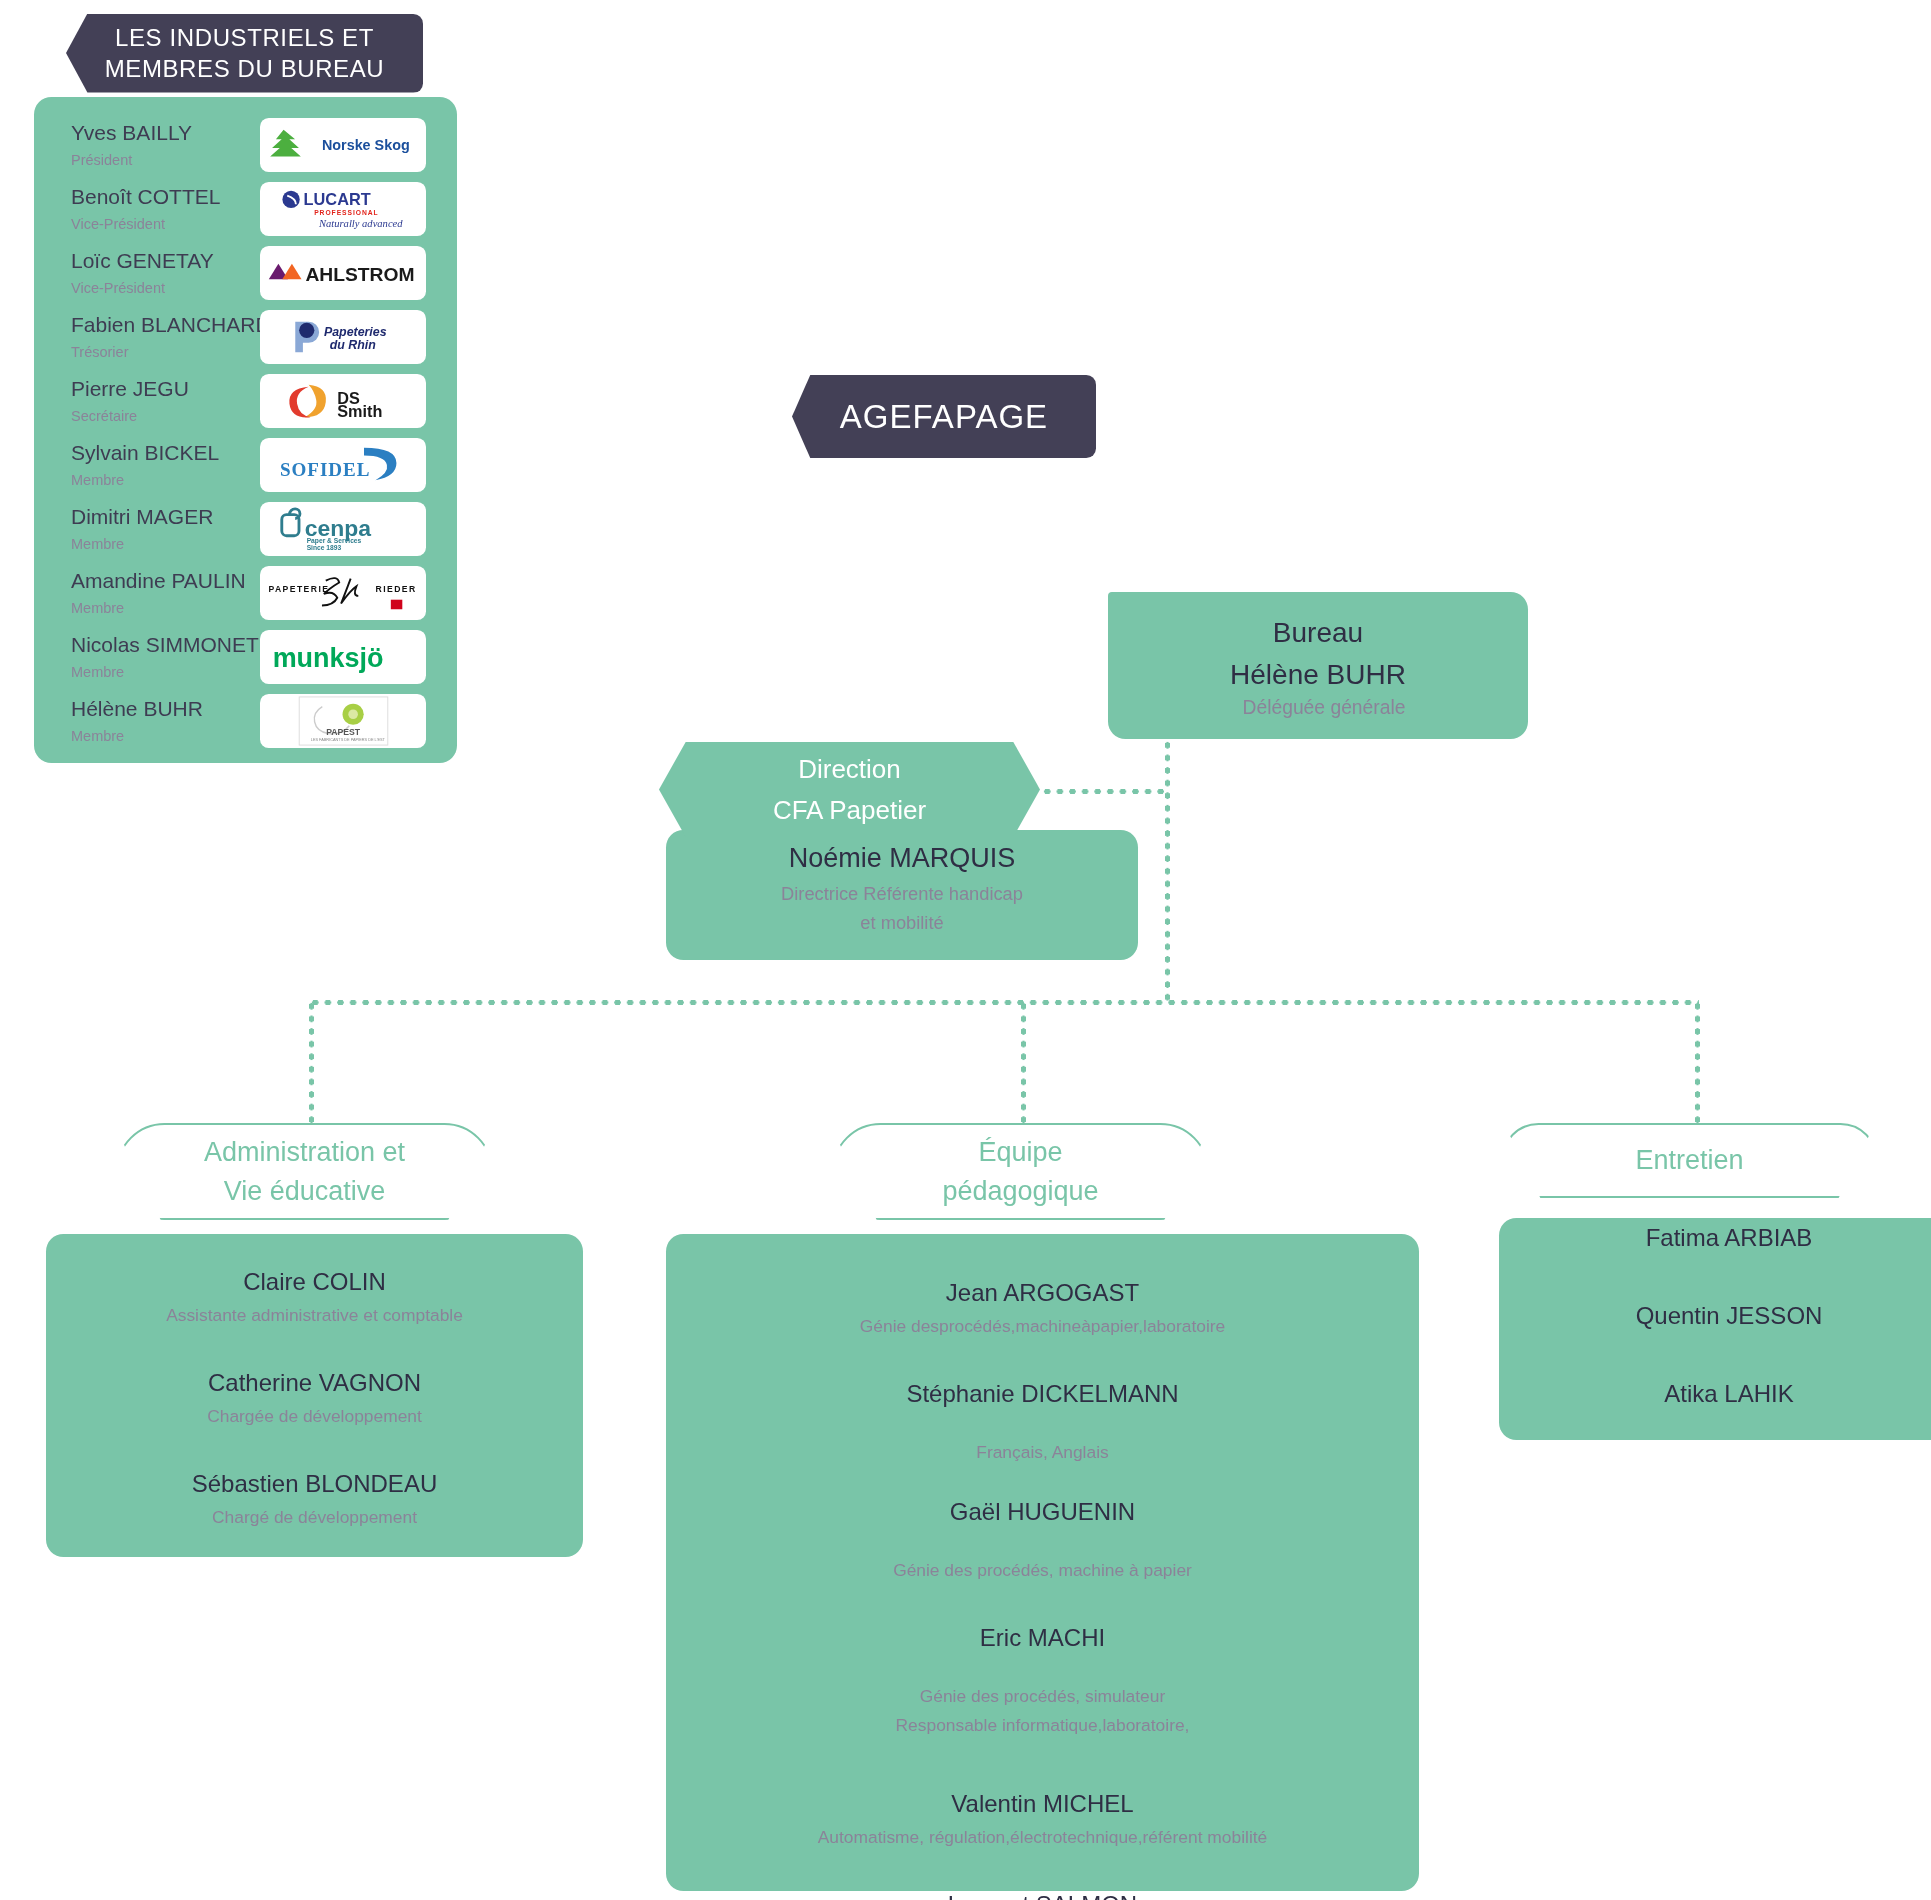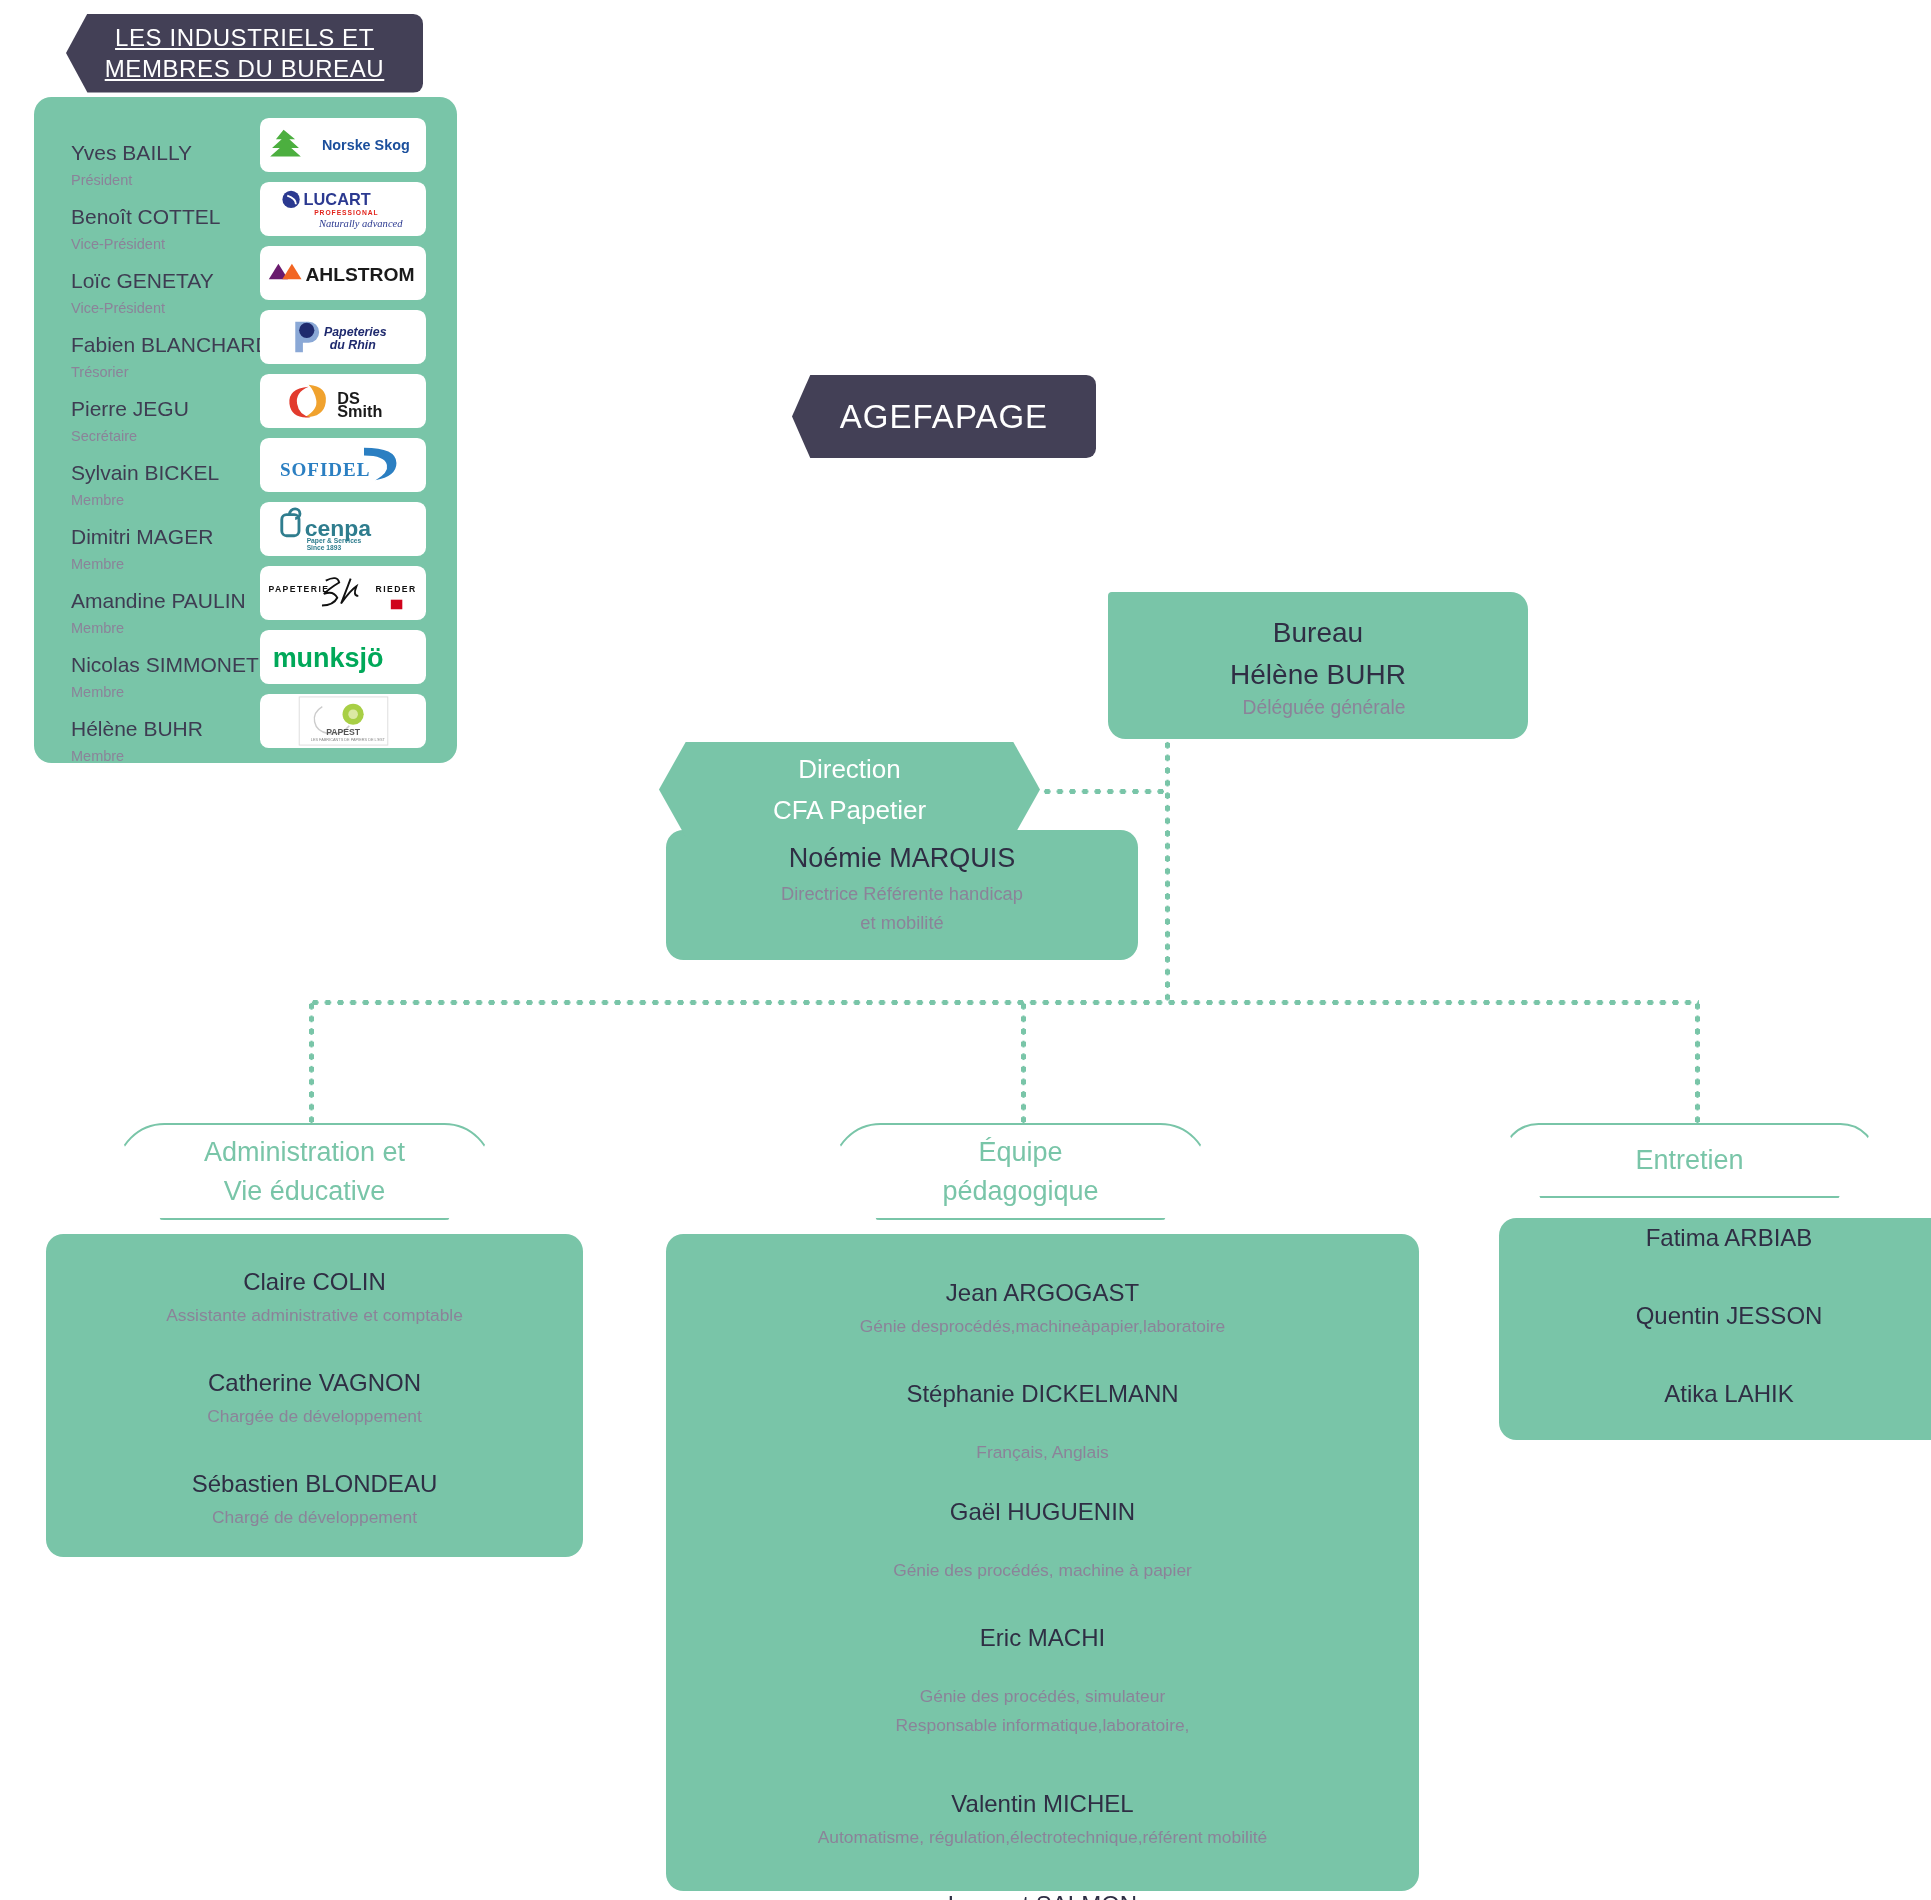--- a/index.html
+++ b/index.html
@@ -49,39 +49,39 @@
   }
   .panel {
     position: absolute;
     background: #79c5a8;
     border-radius: 17.4px;
   }
 
   
   #banner-industriels {
     left: 66px; top: 13.5px; width: 357px; height: 79px;
-    font-size: 24px; line-height: 31px; letter-spacing: 0.6px; text-decoration: underline;
+    font-size: 24px; line-height: 31px; letter-spacing: 0.6px;
   }
   #banner-agefapage {
     left: 792px; top: 375px; width: 304px; height: 83px;
     font-size: 33px; letter-spacing: 1px;
   }
 
   
   #sidebar {
     left: 34px; top: 97px; width: 423px; height: 666px;
     padding: 17.4px 0 0 0;
   }
   .member-row {
     position: relative;
     height: 64px;
     display: flex; align-items: flex-start;
     padding-left: 37px;
   }
-  .member-text { width: 222px; padding-top: 5.8px; margin-top: 20px; }
+  .member-text { width: 222px; padding-top: 5.8px; }
   .member-name {
     font-size: 21px; color: #3e3c52; line-height: 25px; white-space: nowrap;
   }
   .member-role {
     font-size: 14.5px; color: #8b8399; line-height: 23px; padding-top: 3.9px;
   }
   .logo-card {
     position: absolute; right: 31px; top: 3.9px;
     width: 166px; height: 54px;
     background: #ffffff; border-radius: 8.7px;

